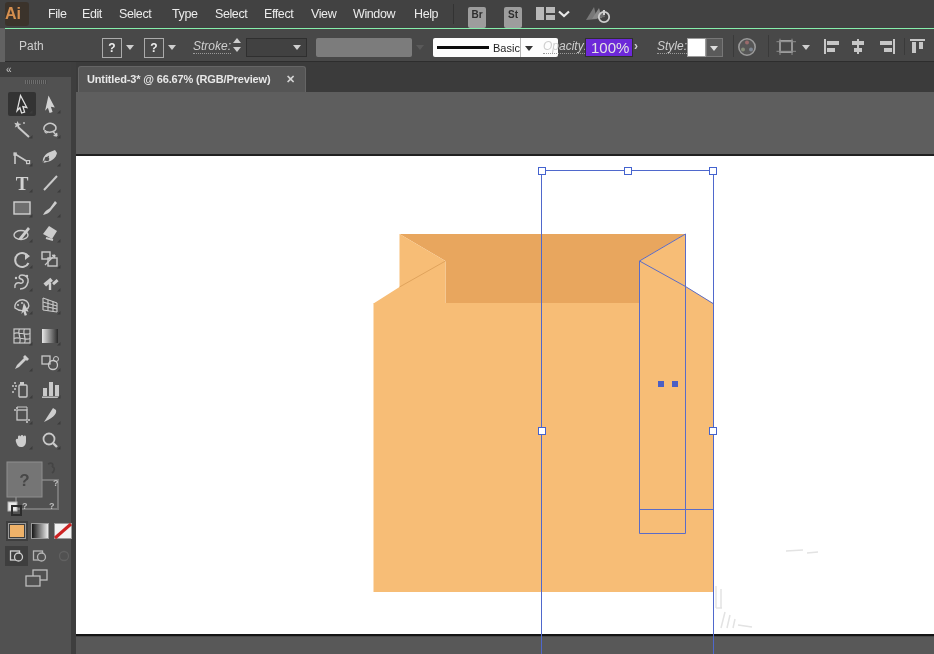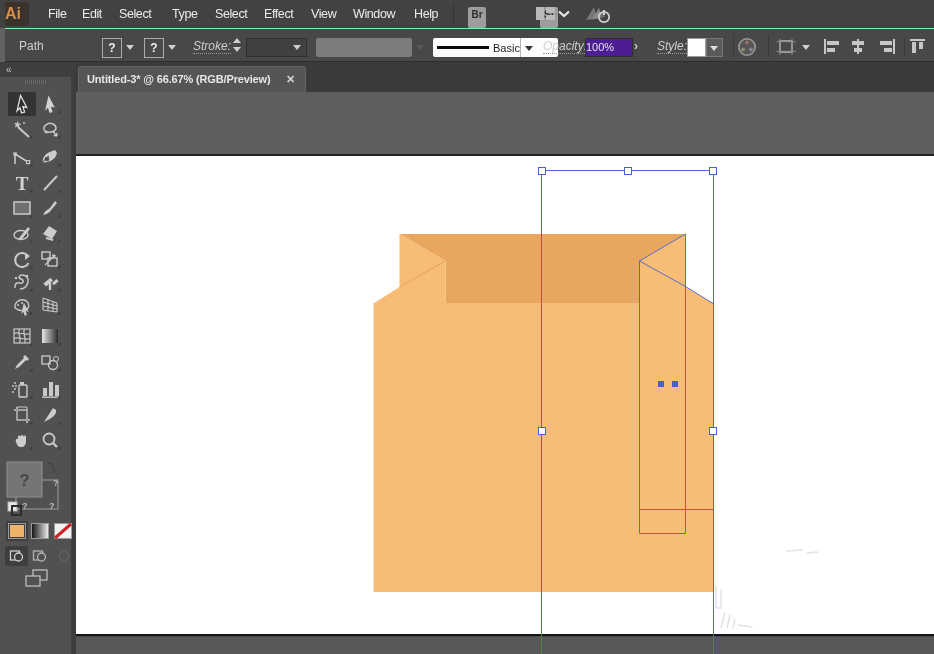--- a/index.html
+++ b/index.html
@@ -21,22 +21,22 @@
   .dotted-u{border-bottom:1px dotted #9a9a9a;padding-bottom:0px;font-style:italic;}
   .qbox{position:absolute;top:9px;width:18px;height:18px;border:1px solid #ababab;background:#4a4a4a;
         color:#efefef;font-size:12px;font-weight:bold;text-align:center;line-height:18px;}
   .chev{position:absolute;width:0;height:0;border-left:4px solid transparent;border-right:4px solid transparent;
         border-top:5px solid #cfcfcf;}
   .chevup{position:absolute;width:0;height:0;border-left:4px solid transparent;border-right:4px solid transparent;
         border-bottom:5px solid #cfcfcf;}
   #strokedrop{left:241px;top:9px;width:61px;height:19px;background:#414141;border:1px solid #2f2f2f;box-sizing:border-box;}
   #disdrop{left:311px;top:9px;width:96px;height:19px;background:#7c7c7c;border-radius:2px;}
   #stylewidget{left:428px;top:9px;width:125px;height:19px;background:#fdfdfd;border-radius:2px;}
-  #opacitybox{left:580px;top:9px;width:48px;height:19px;background:#4c1d95;border:1px solid #2f2f2f;box-sizing:border-box;
-              color:#e3e3e3;font-size:11px;line-height:17px;}
+  #opacitybox{left:580px;top:9px;width:48px;height:19px;background:#6d28d9;border:1px solid #2f2f2f;box-sizing:border-box;
+              color:#e3e3e3;font-size:15px;line-height:17px;padding-left:5px;}
   #stylesw{left:682px;top:9px;width:19px;height:19px;background:#ffffff;border:1px solid #9a9a9a;box-sizing:border-box;}
   #stylechev{left:701px;top:9px;width:17px;height:19px;background:#5a5a5a;border:1px solid #777;box-sizing:border-box;}
   .vsep{position:absolute;top:6px;width:1px;height:22px;background:#3a3a3a;}
   
   #tabbar{left:76px;top:62px;width:858px;height:30px;background:#3b3b3b;}
   #tab{position:absolute;left:2px;top:4px;width:228px;height:26px;background:#555555;
        border-radius:3px 3px 0 0;border:1px solid #656565;border-bottom:none;box-sizing:border-box;}
   #tab .ttext{position:absolute;left:8px;top:6px;color:#e8e8e8;font-size:11px;font-weight:bold;letter-spacing:-0.15px;white-space:nowrap;}
   #tab .tclose{position:absolute;left:207px;top:6px;color:#d5d5d5;font-size:11px;font-weight:bold;}
   
@@ -56,21 +56,21 @@
   <div class="menuitem" style="left:82px;">Edit</div>
   <div class="menuitem" style="left:119px;">Select</div>
   <div class="menuitem" style="left:172px;">Type</div>
   <div class="menuitem" style="left:215px;">Select</div>
   <div class="menuitem" style="left:264px;">Effect</div>
   <div class="menuitem" style="left:311px;">View</div>
   <div class="menuitem" style="left:353px;">Window</div>
   <div class="menuitem" style="left:414px;">Help</div>
   <div class="abs" id="mb-sep"></div>
   <div class="tinybtn" style="left:468px;">Br</div>
-  <div class="tinybtn" style="left:504px;margin-left:36px;">St</div>
+  <div class="tinybtn" style="left:504px;">St</div>
   <svg class="abs" style="left:536px;top:7px;" width="19" height="14">
     <rect x="0" y="0" width="8" height="13" fill="#b9b9b9"></rect>
     <rect x="10" y="0" width="9" height="6" fill="#b9b9b9"></rect>
     <rect x="10" y="8" width="9" height="5" fill="#b9b9b9"></rect>
   </svg>
   <svg class="abs" style="left:558px;top:10px;" width="12" height="8">
       <path d="M1,1.5 L6,6 L11,1.5" stroke="#e8e8e8" stroke-width="2.2" fill="none"></path>
     </svg>
   <svg class="abs" style="left:584px;top:4px;" width="28" height="20">
     <path d="M2,16 L10,3 L13,15 Z" fill="#787878"></path>

